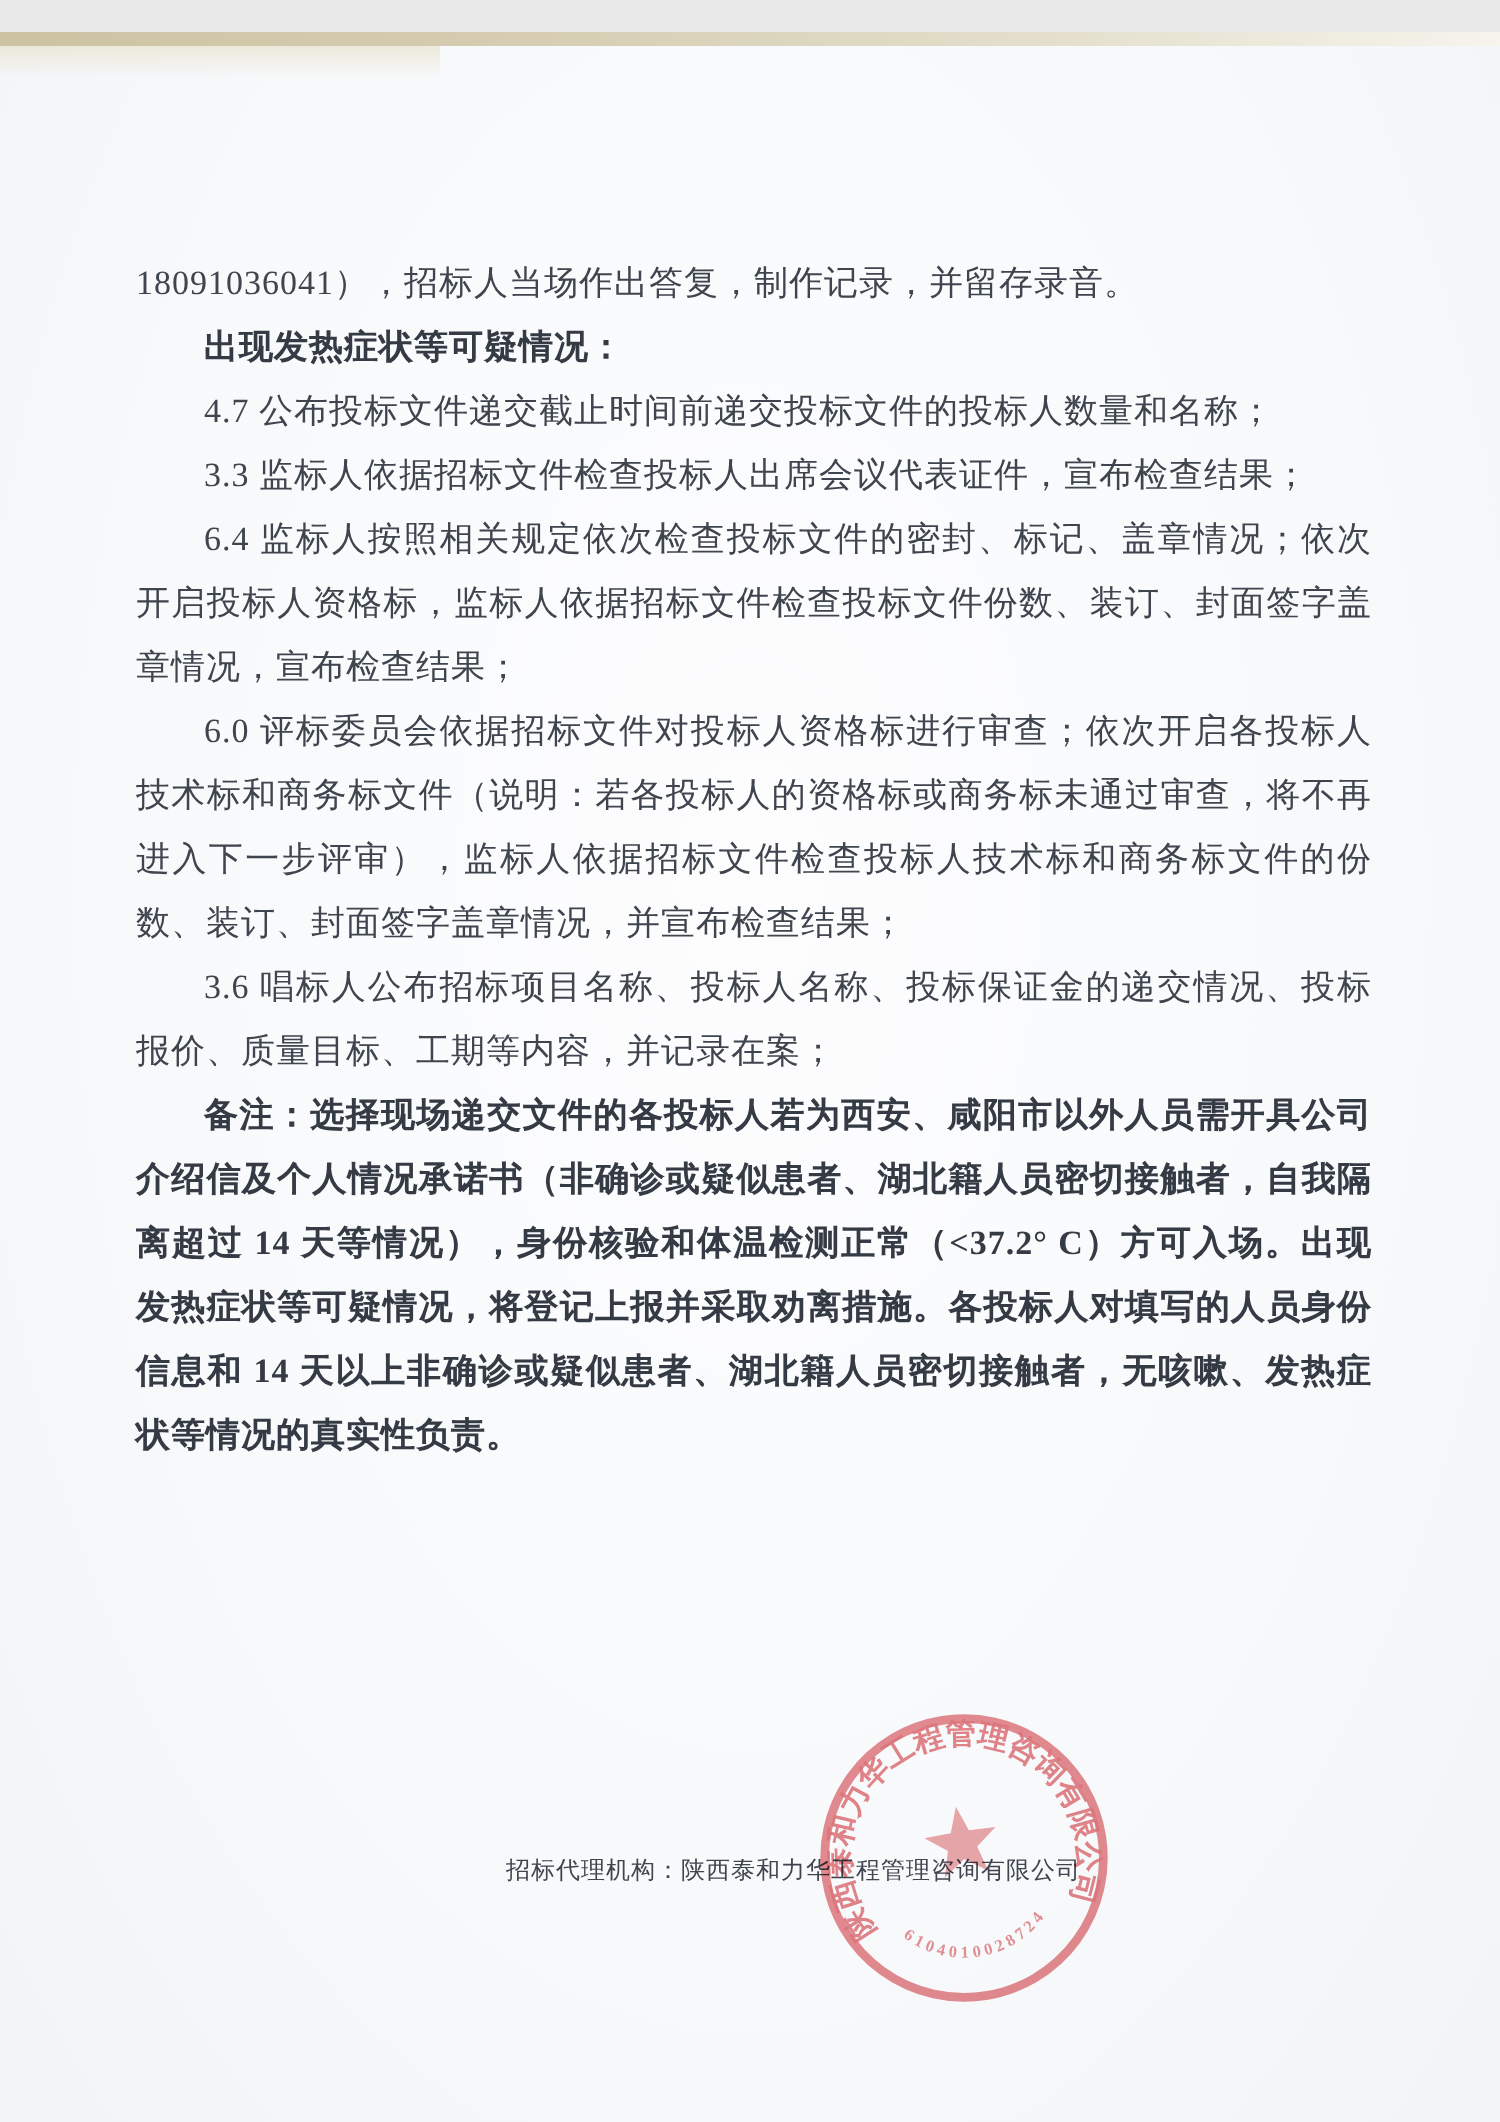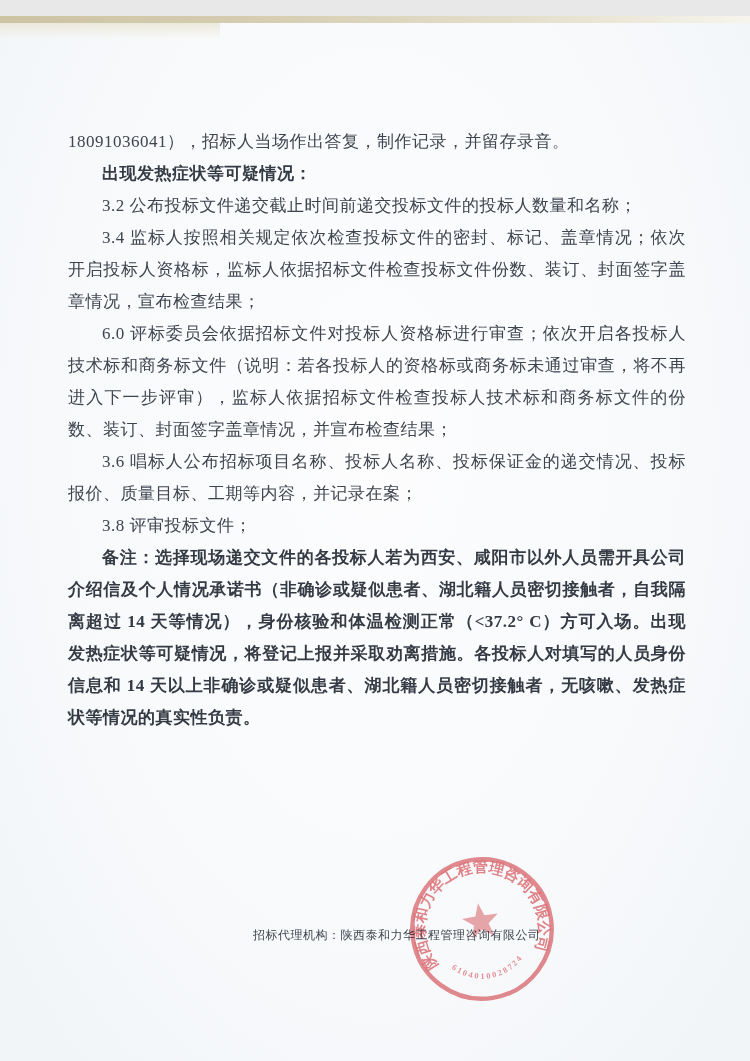--- a/index.html
+++ b/index.html
@@ -89,25 +89,25 @@
 
 <div class="page">
 
   <div class="scan-edge-top"></div>
   <div class="scan-edge-fade"></div>
 
   <div class="doc-body" id="doc-body">
 
   <p class="">18091036041），招标人当场作出答复，制作记录，并留存录音。</p>
       <p class="indent bold">出现发热症状等可疑情况：</p>
-      <p class="indent ">3.2 公布投标文件递交截止时间前递交投标文件的投标人数量和名称；</p>
-      <p class="indent ">3.4 监标人按照相关规定依次检查投标文件的密封、标记、盖章情况；依次开启投标人资格标，监标人依据招标文件检查投标文件份数、装订、封面签字盖章情况，宣布检查结果；</p>
+      <p class="indent ">4.7 公布投标文件递交截止时间前递交投标文件的投标人数量和名称；</p>
+      <p class="indent ">3.3 监标人依据招标文件检查投标人出席会议代表证件，宣布检查结果；</p>
+      <p class="indent ">6.4 监标人按照相关规定依次检查投标文件的密封、标记、盖章情况；依次开启投标人资格标，监标人依据招标文件检查投标文件份数、装订、封面签字盖章情况，宣布检查结果；</p>
       <p class="indent ">6.0 评标委员会依据招标文件对投标人资格标进行审查；依次开启各投标人技术标和商务标文件（说明：若各投标人的资格标或商务标未通过审查，将不再进入下一步评审），监标人依据招标文件检查投标人技术标和商务标文件的份数、装订、封面签字盖章情况，并宣布检查结果；</p>
       <p class="indent ">3.6 唱标人公布招标项目名称、投标人名称、投标保证金的递交情况、投标报价、质量目标、工期等内容，并记录在案；</p>
-      <p class="indent ">3.8 评审投标文件；</p>
       <p class="indent bold">备注：选择现场递交文件的各投标人若为西安、咸阳市以外人员需开具公司介绍信及个人情况承诺书（非确诊或疑似患者、湖北籍人员密切接触者，自我隔离超过 14 天等情况），身份核验和体温检测正常（&lt;37.2° C）方可入场。出现发热症状等可疑情况，将登记上报并采取劝离措施。各投标人对填写的人员身份信息和 14 天以上非确诊或疑似患者、湖北籍人员密切接触者，无咳嗽、发热症状等情况的真实性负责。</p>
     </div>
 
   <div class="agency-line">招标代理机构：陕西泰和力华工程管理咨询有限公司</div>
 
   <div class="seal">
     <svg viewBox="0 0 150 150">
       <defs>
         <path id="seal-top-arc" d="M 36.1 113.9 A 55 55 0 1 1 113.9 113.9" fill="none"></path>
         <path id="seal-bottom-arc" d="M 40.1 107.9 A 48 48 0 0 0 109.9 107.9" fill="none"></path>

